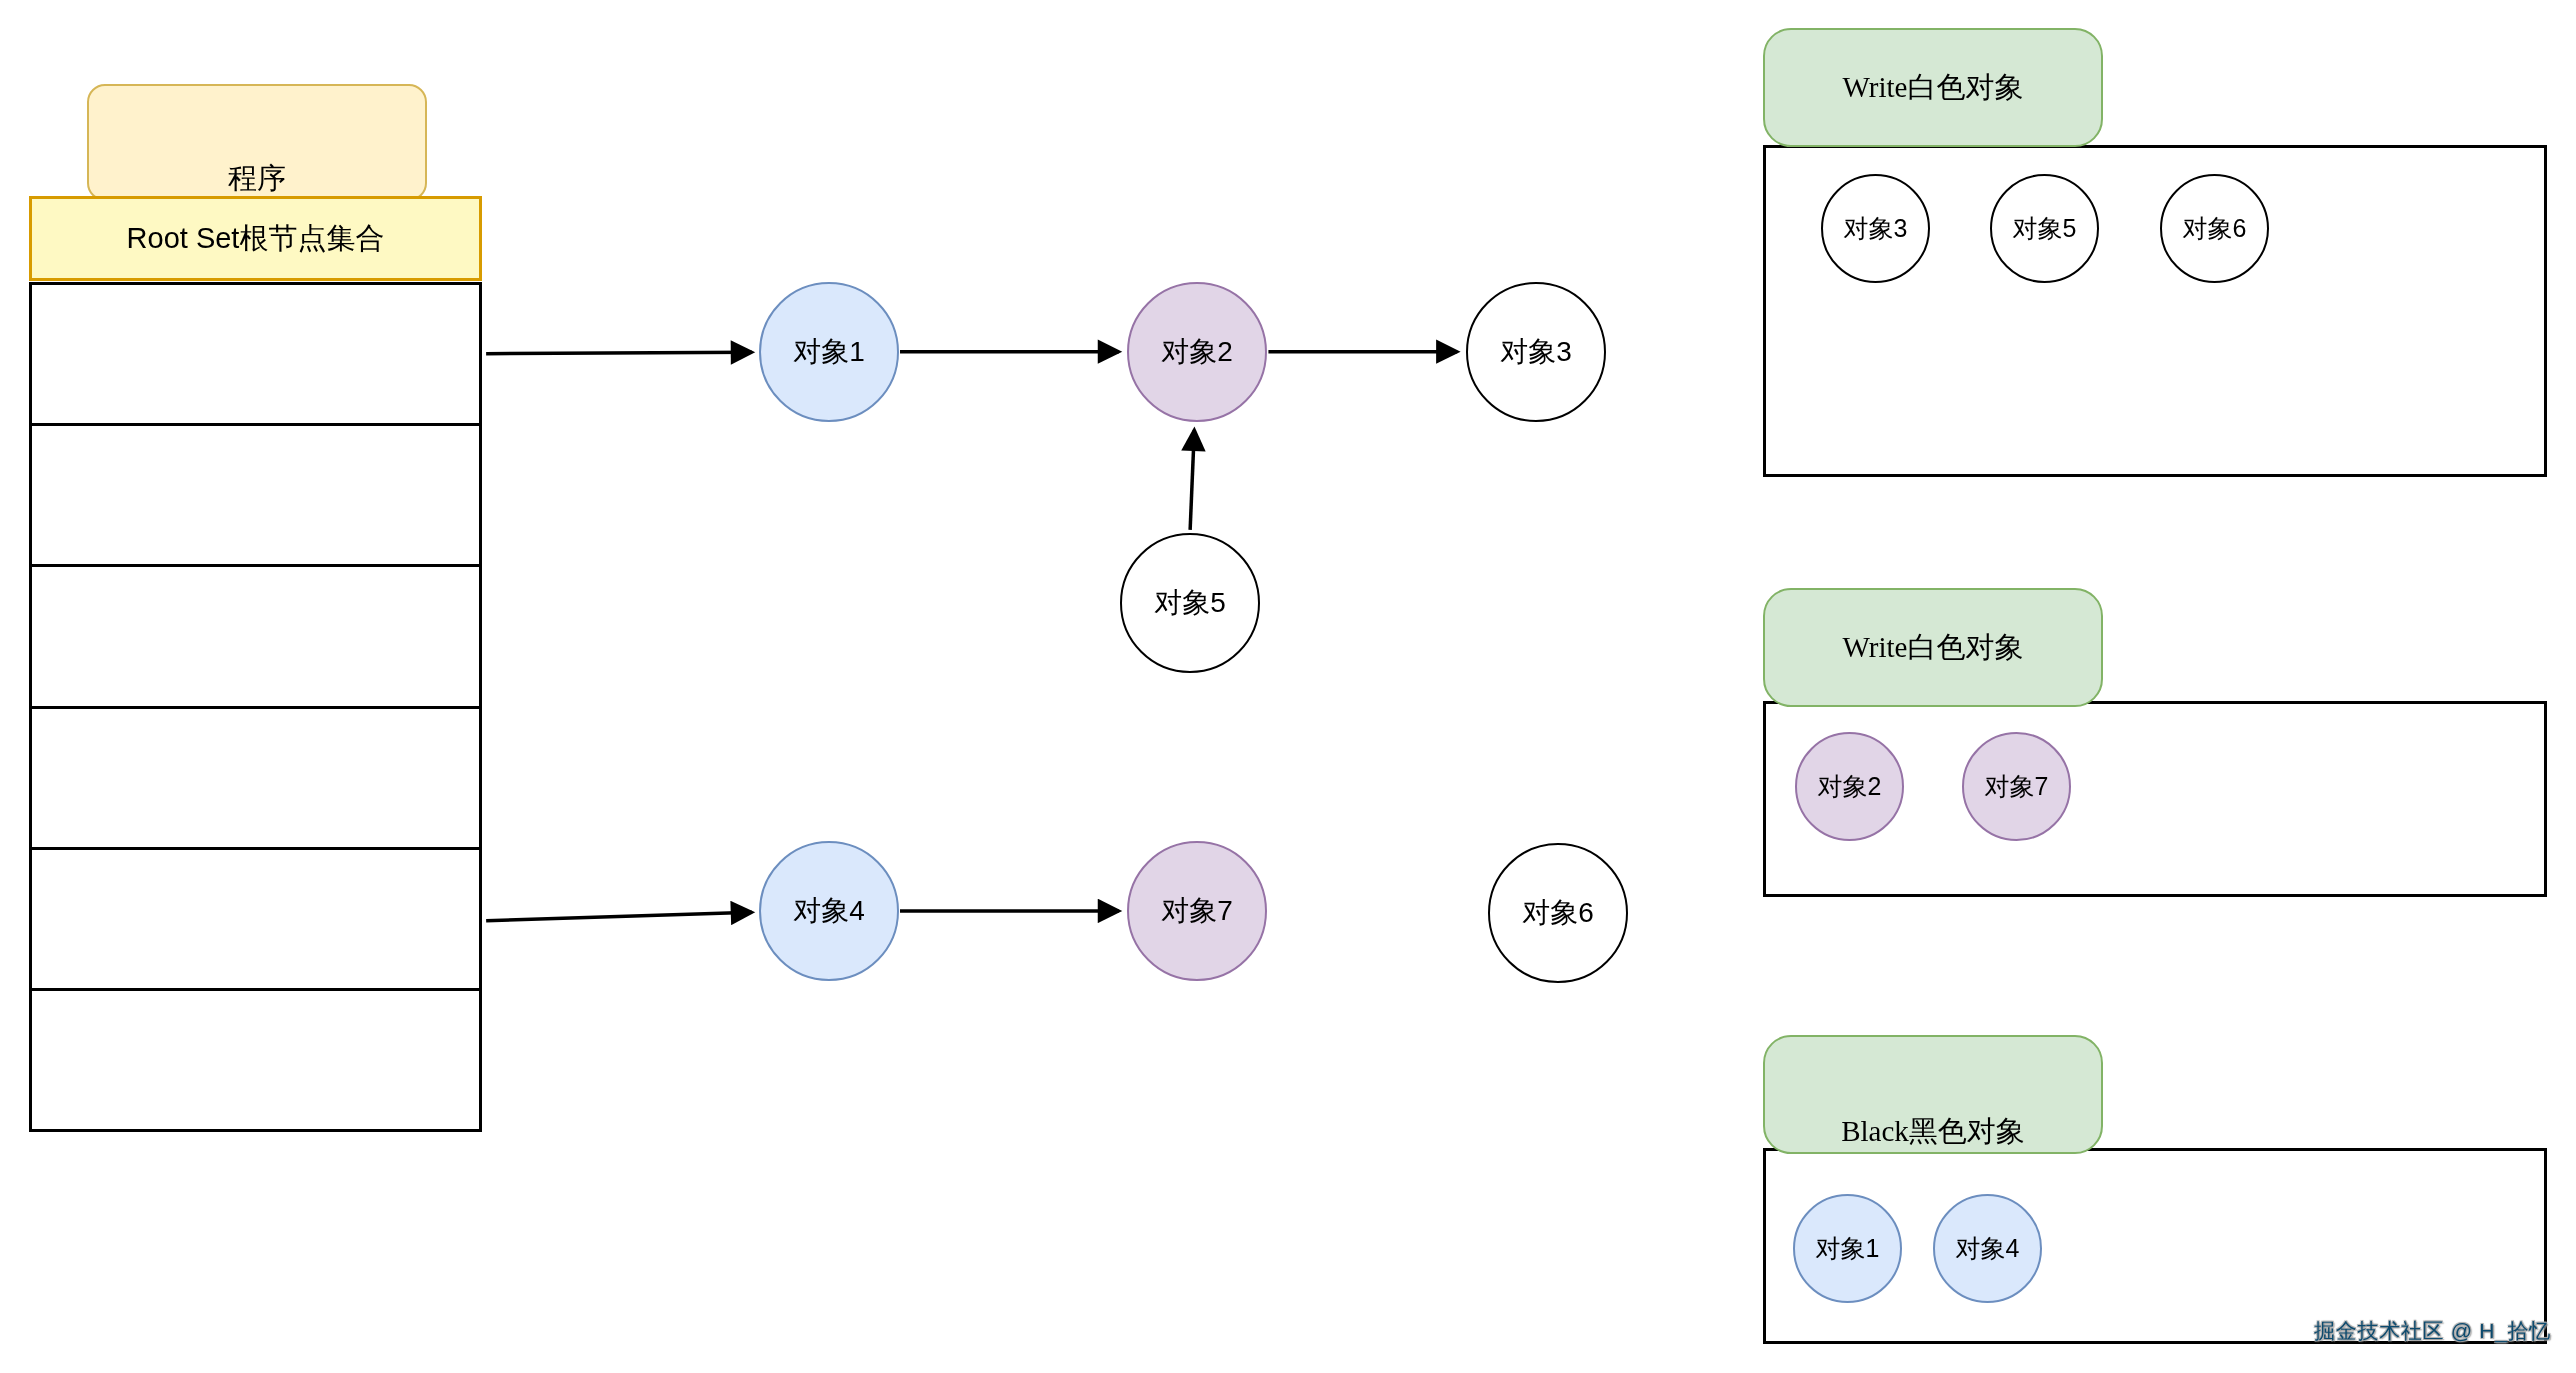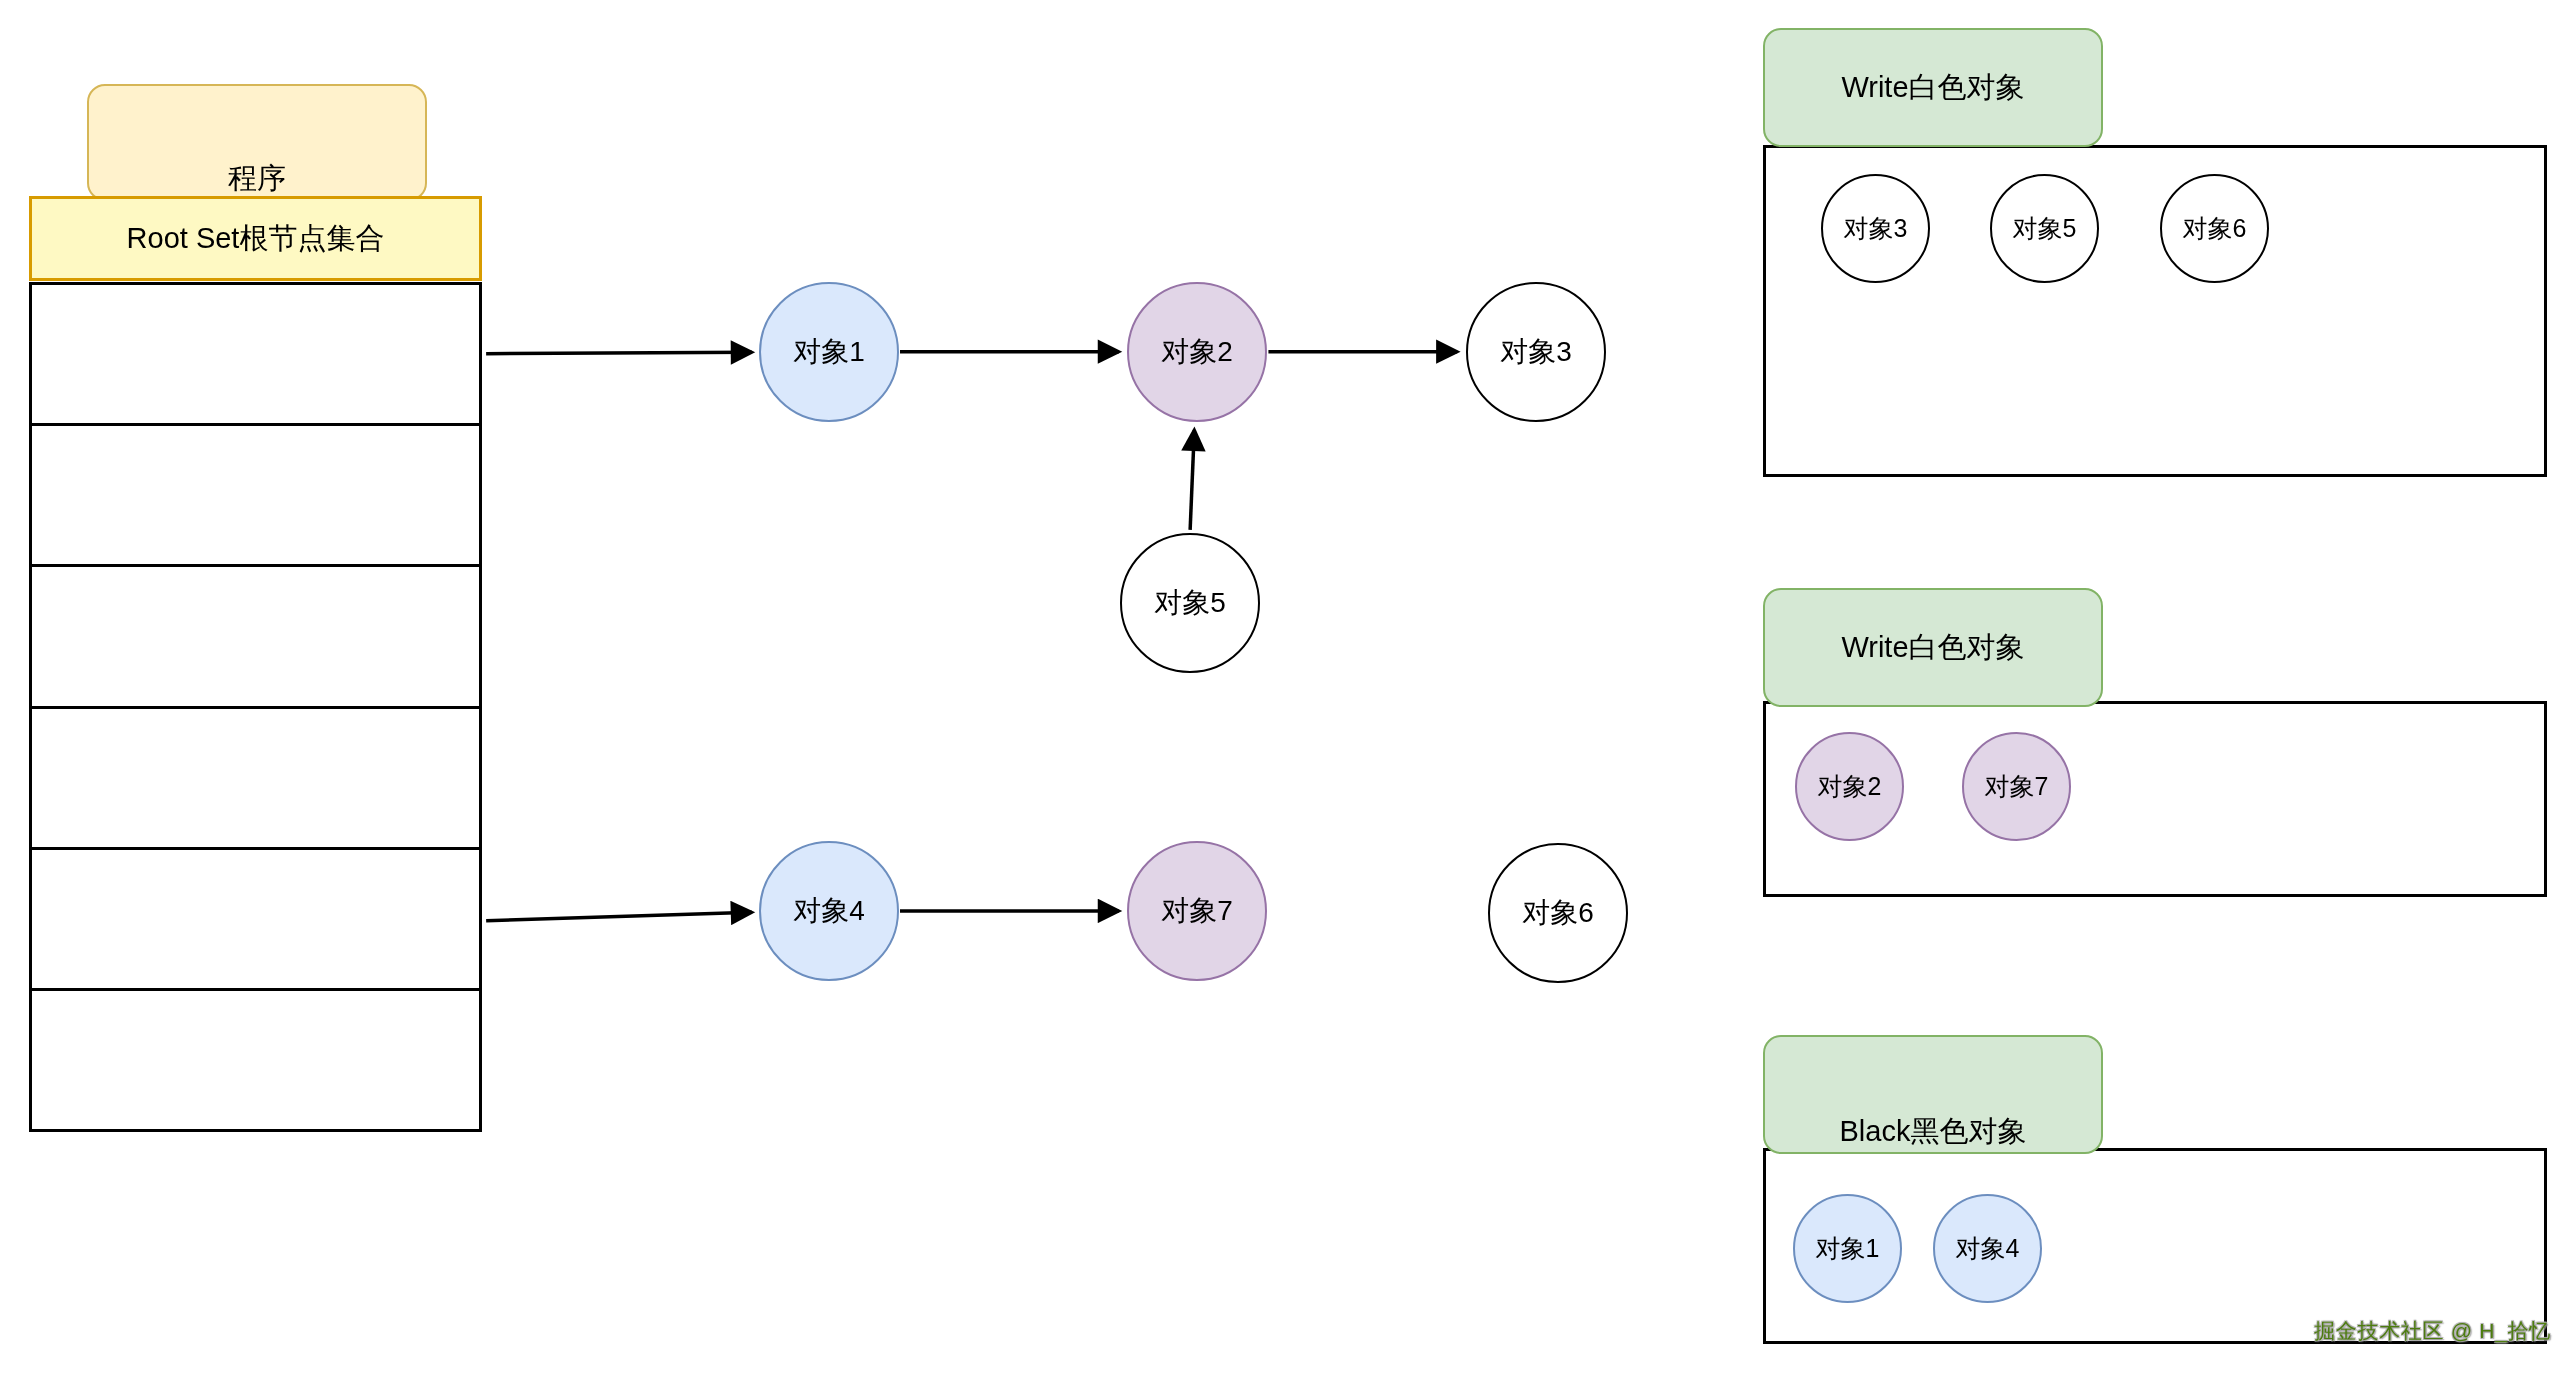--- a/index.html
+++ b/index.html
@@ -35,39 +35,39 @@
     display:flex;align-items:center;justify-content:center;font-size:28px;
     box-sizing:border-box;background:#fff;border:2.8px solid #000;
   }
   .node.blue{background:#dae8fc;border-color:#6c8ebf;}
   .node.purple{background:#e1d5e7;border-color:#9673a6;}
   .node.white{background:#ffffff;border-color:#000000;}
 
   
   .panel-label{
     position:absolute;left:1763px;width:340px;height:119px;z-index:4;
-    background:#d5e8d4;border:2.8px solid #82b366;border-radius:18px;box-sizing:border-box;
-    display:flex;align-items:center;justify-content:center;font-size:29px;
+    background:#d5e8d4;border:2.8px solid #82b366;border-radius:28px;box-sizing:border-box;
+    display:flex;align-items:center;justify-content:center;font-size:29px;font-family:Liberation Serif, serif;
   }
   .panel-box{
     position:absolute;left:1763px;width:784px;z-index:2;
     background:#fff;border:3.5px solid #000;box-sizing:border-box;
   }
   .pobj{
     position:absolute;width:109px;height:109px;border-radius:50%;
     display:flex;align-items:center;justify-content:center;font-size:25px;
     box-sizing:border-box;background:#fff;border:2.8px solid #000;
   }
   .pobj.white{background:#ffffff;border-color:#000000;}
   .pobj.purple{background:#e1d5e7;border-color:#9673a6;}
   .pobj.blue{background:#dae8fc;border-color:#6c8ebf;}
 
   .watermark{
     position:absolute;top:1317px;right:25px;z-index:6;
-    font-size:21px;color:#4d7c0f;letter-spacing:0.7px;
+    font-size:21px;color:#0c4a6e;letter-spacing:0.7px;
     text-shadow:1.4px 1.4px 1.4px #9a9a9a,-0.7px -0.7px 0.7px #b5b5b5,0.7px -0.7px 0.7px #a8a8a8,-0.7px 0.7px 0.7px #a8a8a8;
   }
 </style>
 </head>
 <body>
 
 <div class="stage">
 
   <svg class="edges" viewBox="0 0 3684 1964" xmlns="http://www.w3.org/2000/svg">
     <defs>

